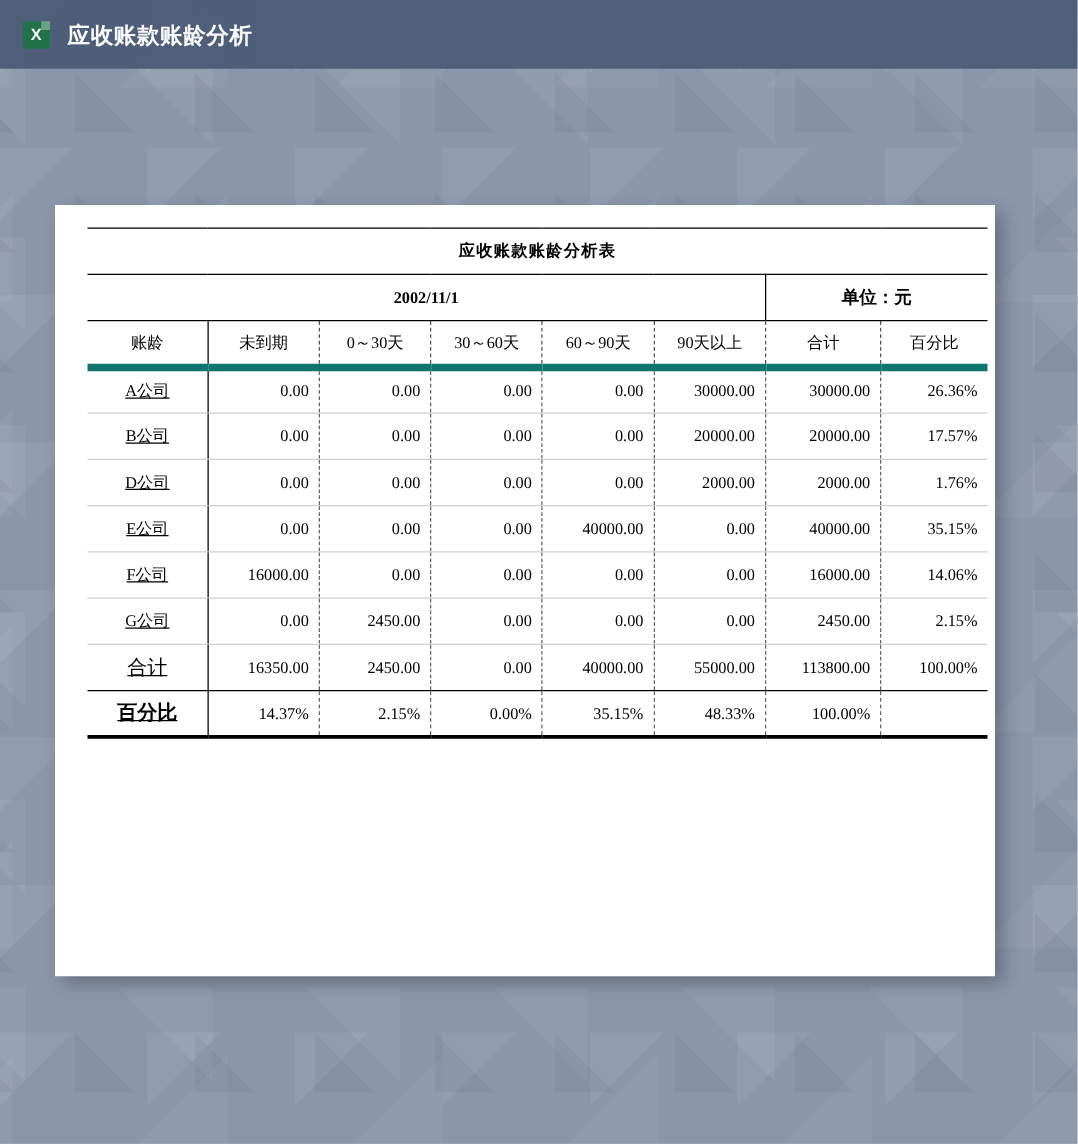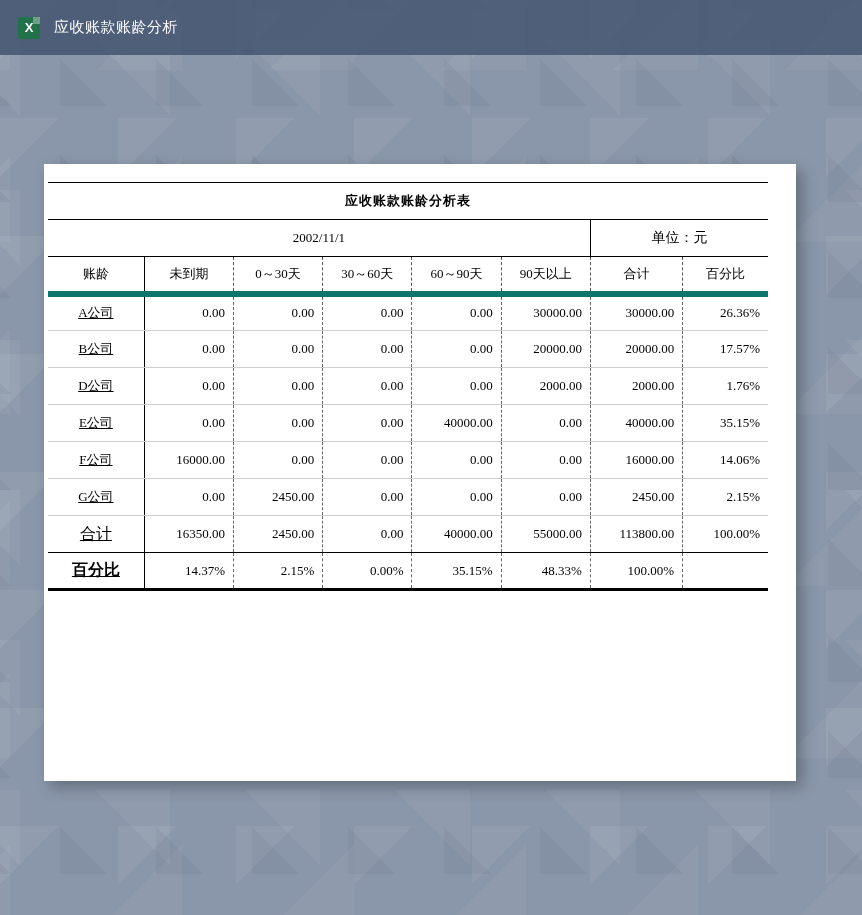--- a/index.html
+++ b/index.html
@@ -56,37 +56,37 @@
     position: relative;
   }
   .xl-icon .fold {
     position: absolute;
     top: 0; right: 0;
     width: 7px; height: 7px;
     background: rgba(255,255,255,0.35);
   }
   .topbar-title {
     color: #ffffff;
-    font-size: 15px;
-    font-weight: normal;
+    font-size: 18px;
+    font-weight: bold;
     margin-left: 14px;
     letter-spacing: 0.5px;
   }
 
   .sheet-shadow {
     position: absolute;
     left: 44px;
     top: 164px;
     width: 752px;
     height: 617px;
     background: #ffffff;
     box-shadow: 6px 6px 14px rgba(0,0,0,0.28);
     z-index: 3;
     box-sizing: border-box;
-    padding: 10px 12px 10px 4px;
+    padding: 10px 12px 10px 26px;
   }
   .sheet-inner {
     width: 100%;
     height: 100%;
     position: relative;
   }
   table.sheet {
     border-collapse: collapse;
     width: 720px;
     margin-top: 8px;
@@ -112,26 +112,27 @@
     font-family: "Liberation Sans", sans-serif;
   }
   .toprule {
     border-top: 1px solid #000;
   }
   .date-row td {
     height: 34px;
     text-align: center;
     font-size: 16px;
     border-bottom: 1px solid #000;
+    font-weight: bold;
   }
   .date-row td.unit {
     font-size: 14px;
     text-align: center;
     border-left: 1px solid #000;
-    font-weight: normal;
+    font-weight: bold;
   }
   .head-row td {
     text-align: center;
     font-size: 15px;
     height: 40px;
     border-bottom: 6px solid #0f766e;
     border-right: 1px dashed #555;
   }
   .head-row td:last-child { border-right: none; }
   .head-row td.firstcol { border-right: 1px solid #000; }

